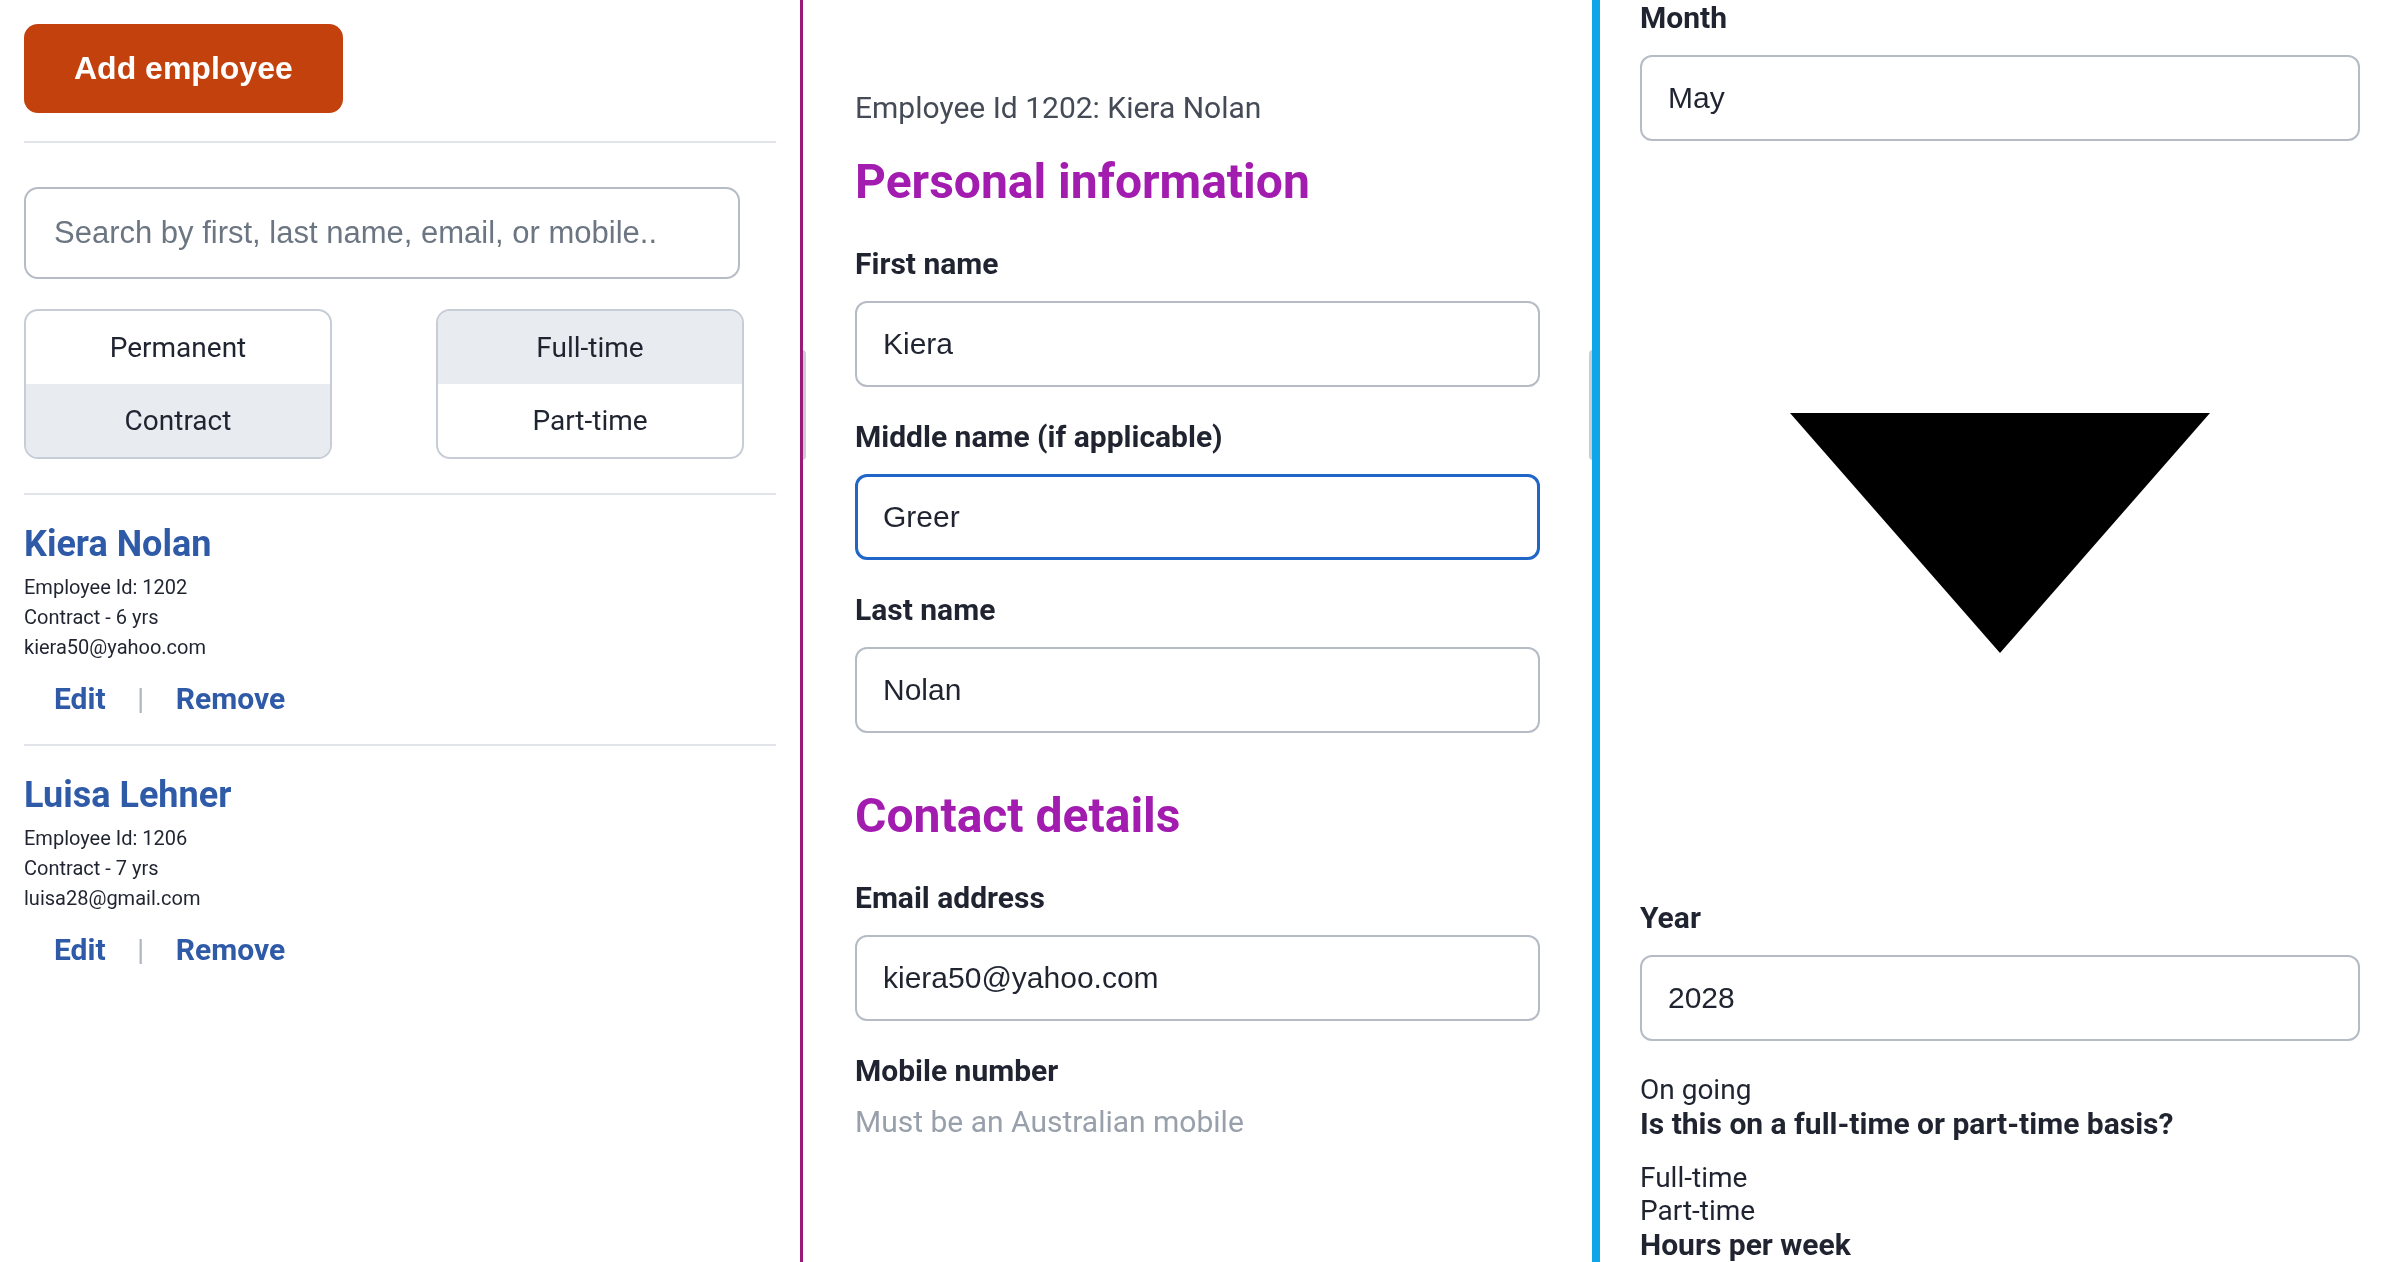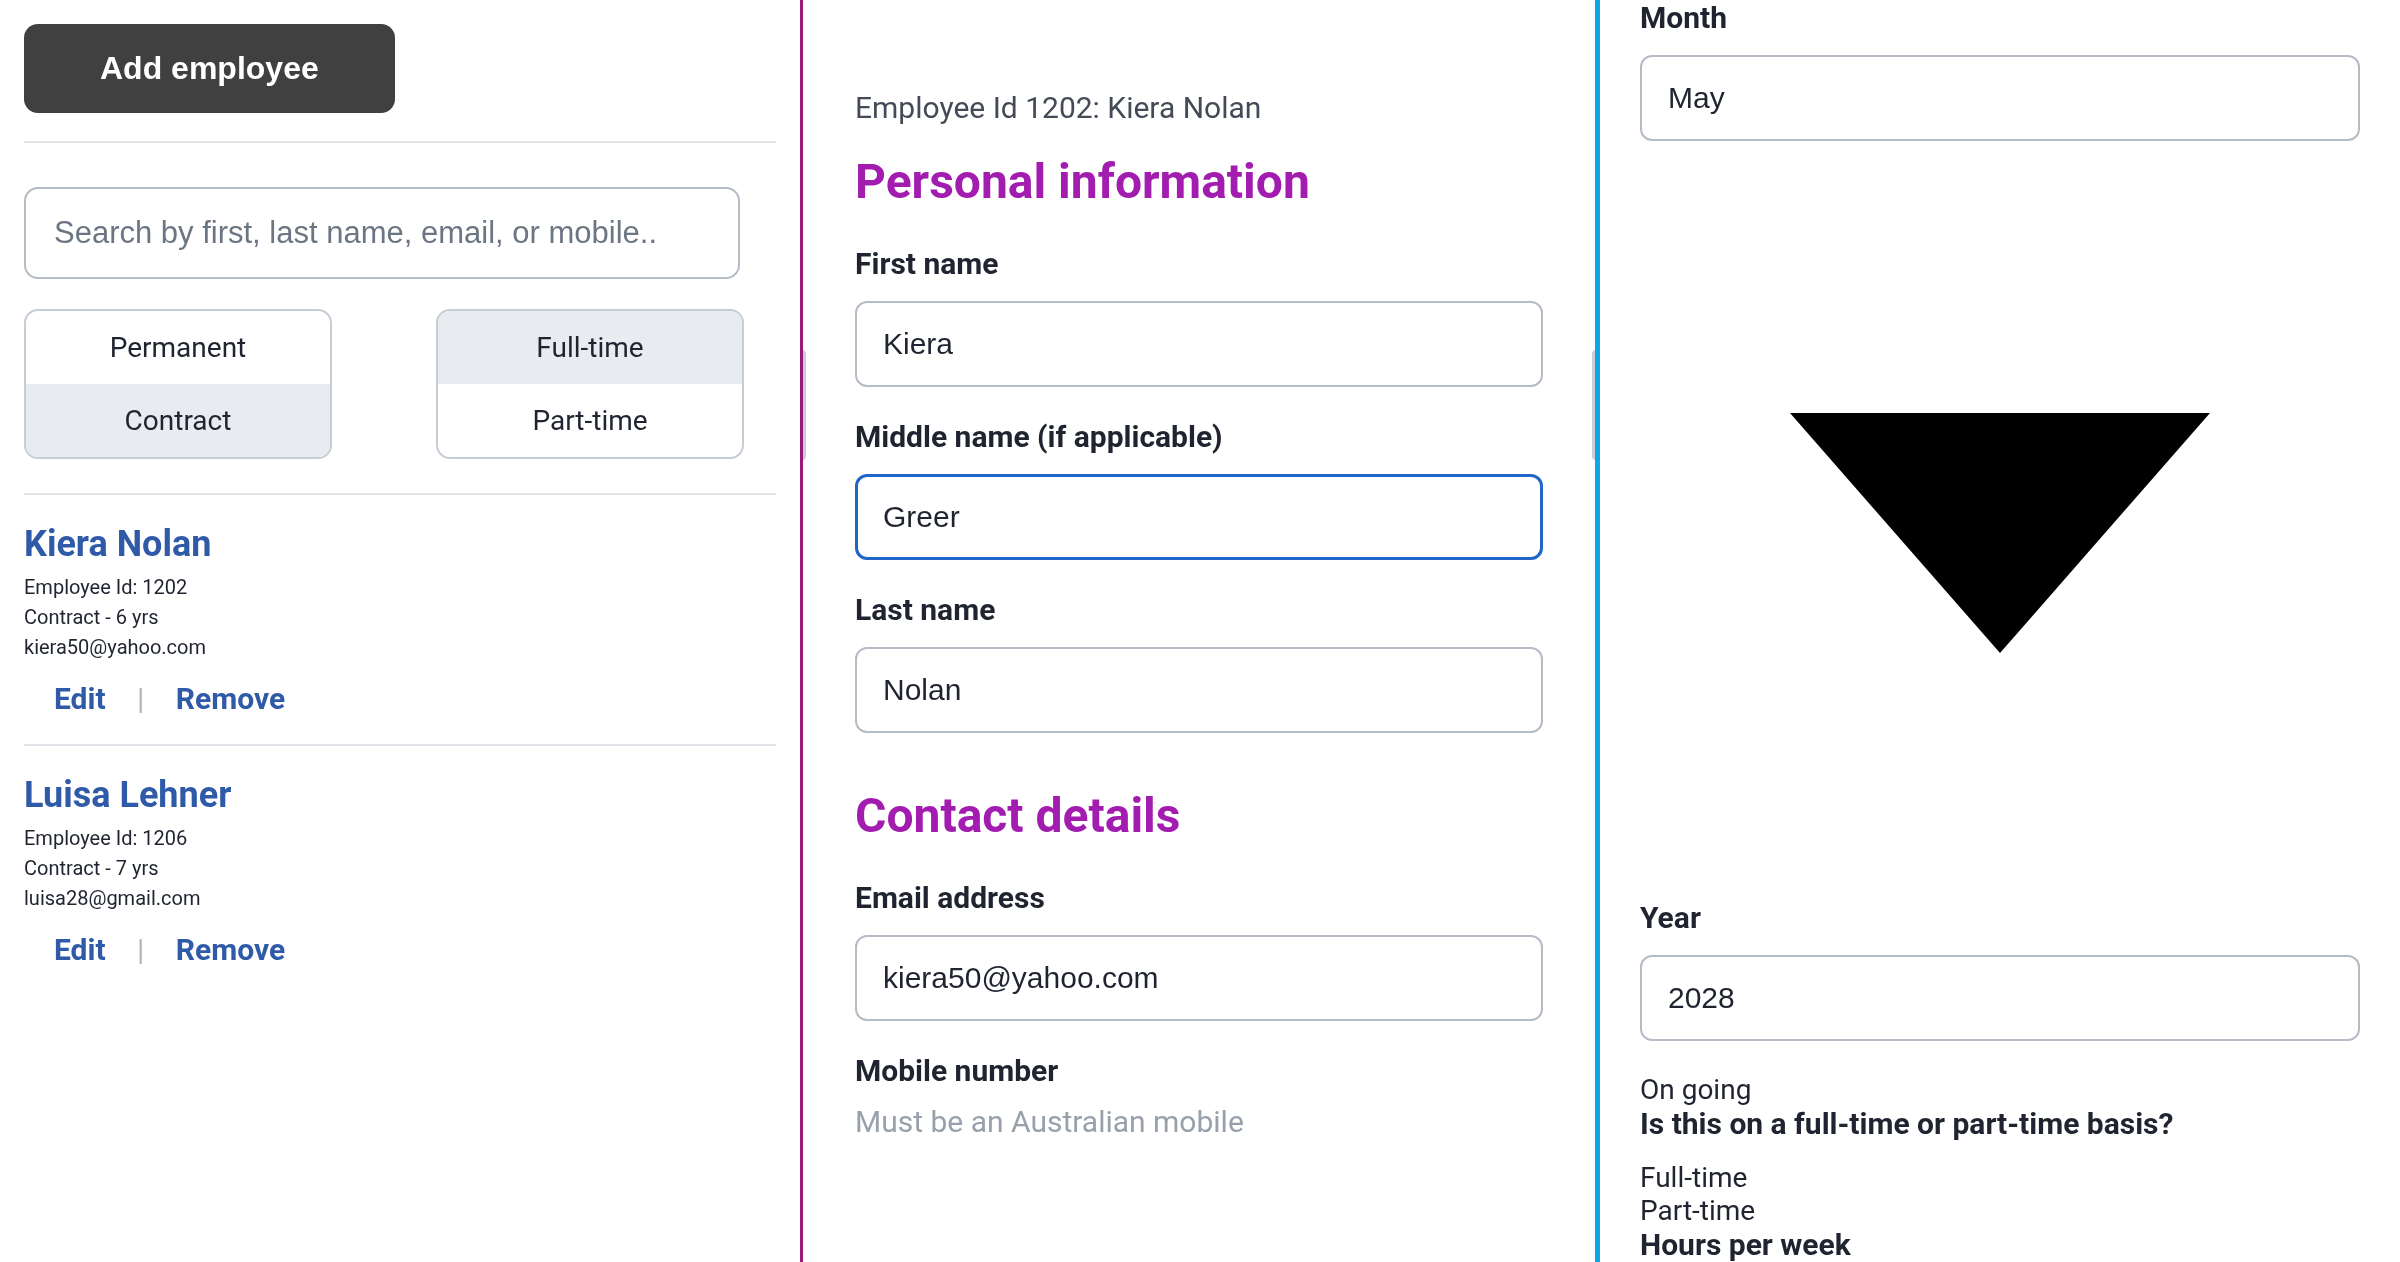--- a/index.html
+++ b/index.html
@@ -15,44 +15,44 @@
     overflow: hidden;
   }
 
   
   .panel {
     position: relative;
     height: 100%;
     overflow: hidden;
   }
   .panel-left   { width: 800px; padding: 24px 24px 0 24px; }
-  .panel-middle { width: 800px; border-left: 3px solid #9a1a7a; border-right: 5px solid #0ea5e9; background: #fff; }
+  .panel-middle { width: 800px; border-left: 3px solid #9a1a7a; border-right: 8px solid #0ea5e9; background: #fff; }
   .panel-right  { width: 800px; padding: 0 40px 0 40px; }
 
   .divider-handle {
     position: absolute;
     top: 350px;
     width: 8px;
     height: 110px;
     border-radius: 4px;
     background: #c9cdd4;
   }
   .divider-handle.left  { left: -5px; }
   .divider-handle.right { right: -5px; }
 
   
   .add-btn {
     display: inline-block;
-    background: #404040;
+    background: #c2410c;
     color: #fff;
     font-weight: 600;
     font-size: 32px;
     border: none;
     border-radius: 14px;
-    padding: 26px 76px;
+    padding: 26px 50px;
     cursor: pointer;
   }
   .hr {
     border: none;
     border-top: 2px solid #e1e4e9;
     margin: 28px 0;
   }
   .search {
     width: 716px;
     font-size: 31px;

